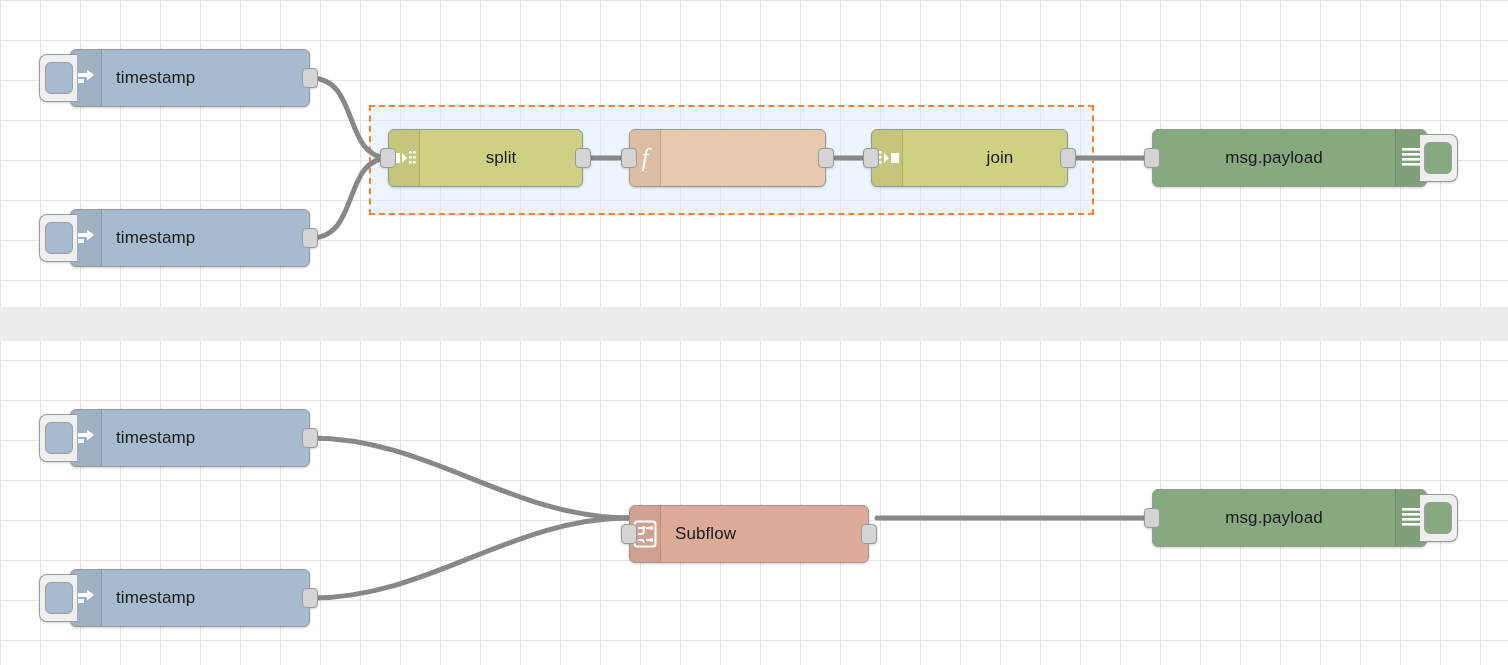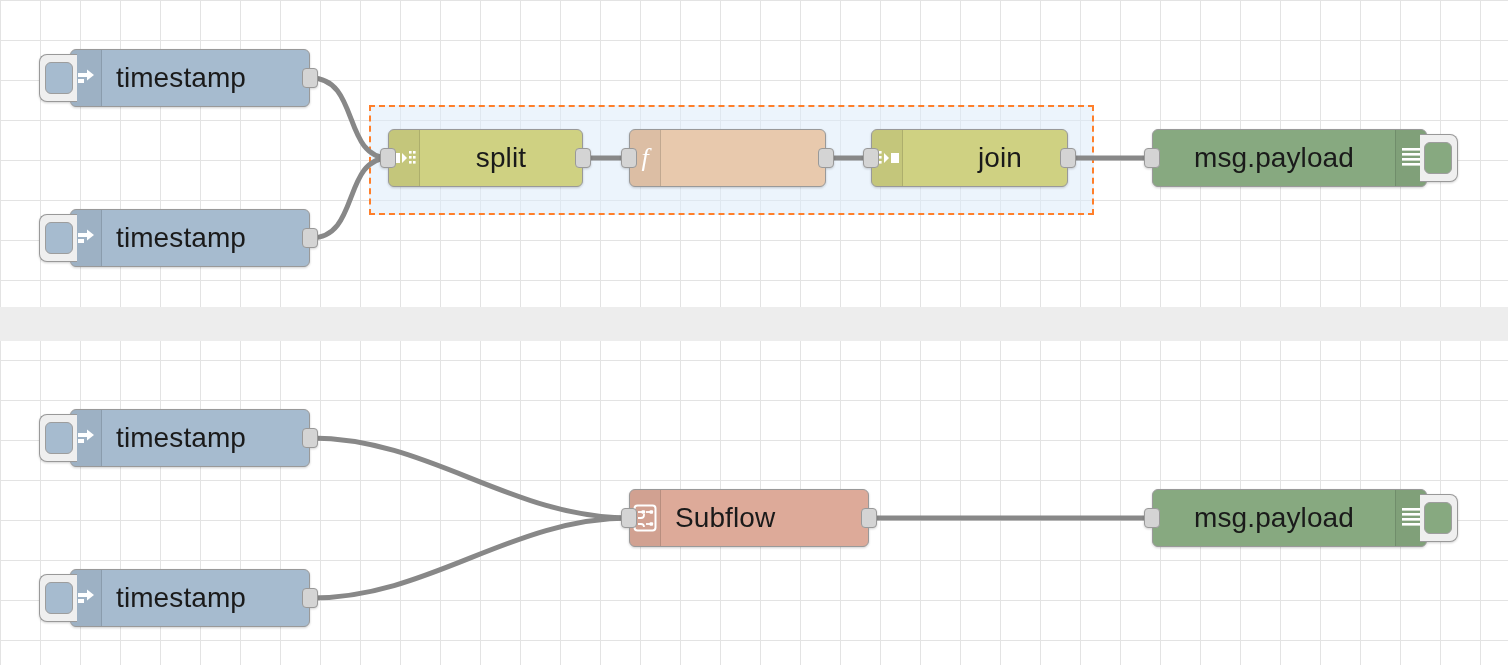--- a/index.html
+++ b/index.html
@@ -62,34 +62,34 @@
   }
   .node-icon-box.right {
     border-right: none;
     border-left: 1px solid rgba(0,0,0,0.12);
     border-radius: 0 5px 5px 0;
   }
   .node-label {
     flex: 1 1 auto;
     display: flex;
     align-items: center;
-    font-size: 28px;
+    font-size: 17px;
     color: #1a1a1a;
     letter-spacing: 0.1px;
     white-space: nowrap;
   }
   .node-label.left-pad { padding-left: 14px; }
   .node-label.center { justify-content: center; }
 
   
   .node.inject   { background: #a6bbcf; }
   .node.split    { background: #cfd182; }
   .node.join     { background: #cfd182; gap: 30px; }
   .node.function { background: #e8c9ad; }
-  .node.subflow  { background: #ddaa99; }
+  .node.subflow  { background: #ddaa99; margin-top: 16px; }
   .node.debug    { background: #87a980; }
 
   
   .port {
     position: absolute;
     width: 16px;
     height: 20px;
     box-sizing: border-box;
     background: #d4d4d4;
     border: 1px solid #999999;

